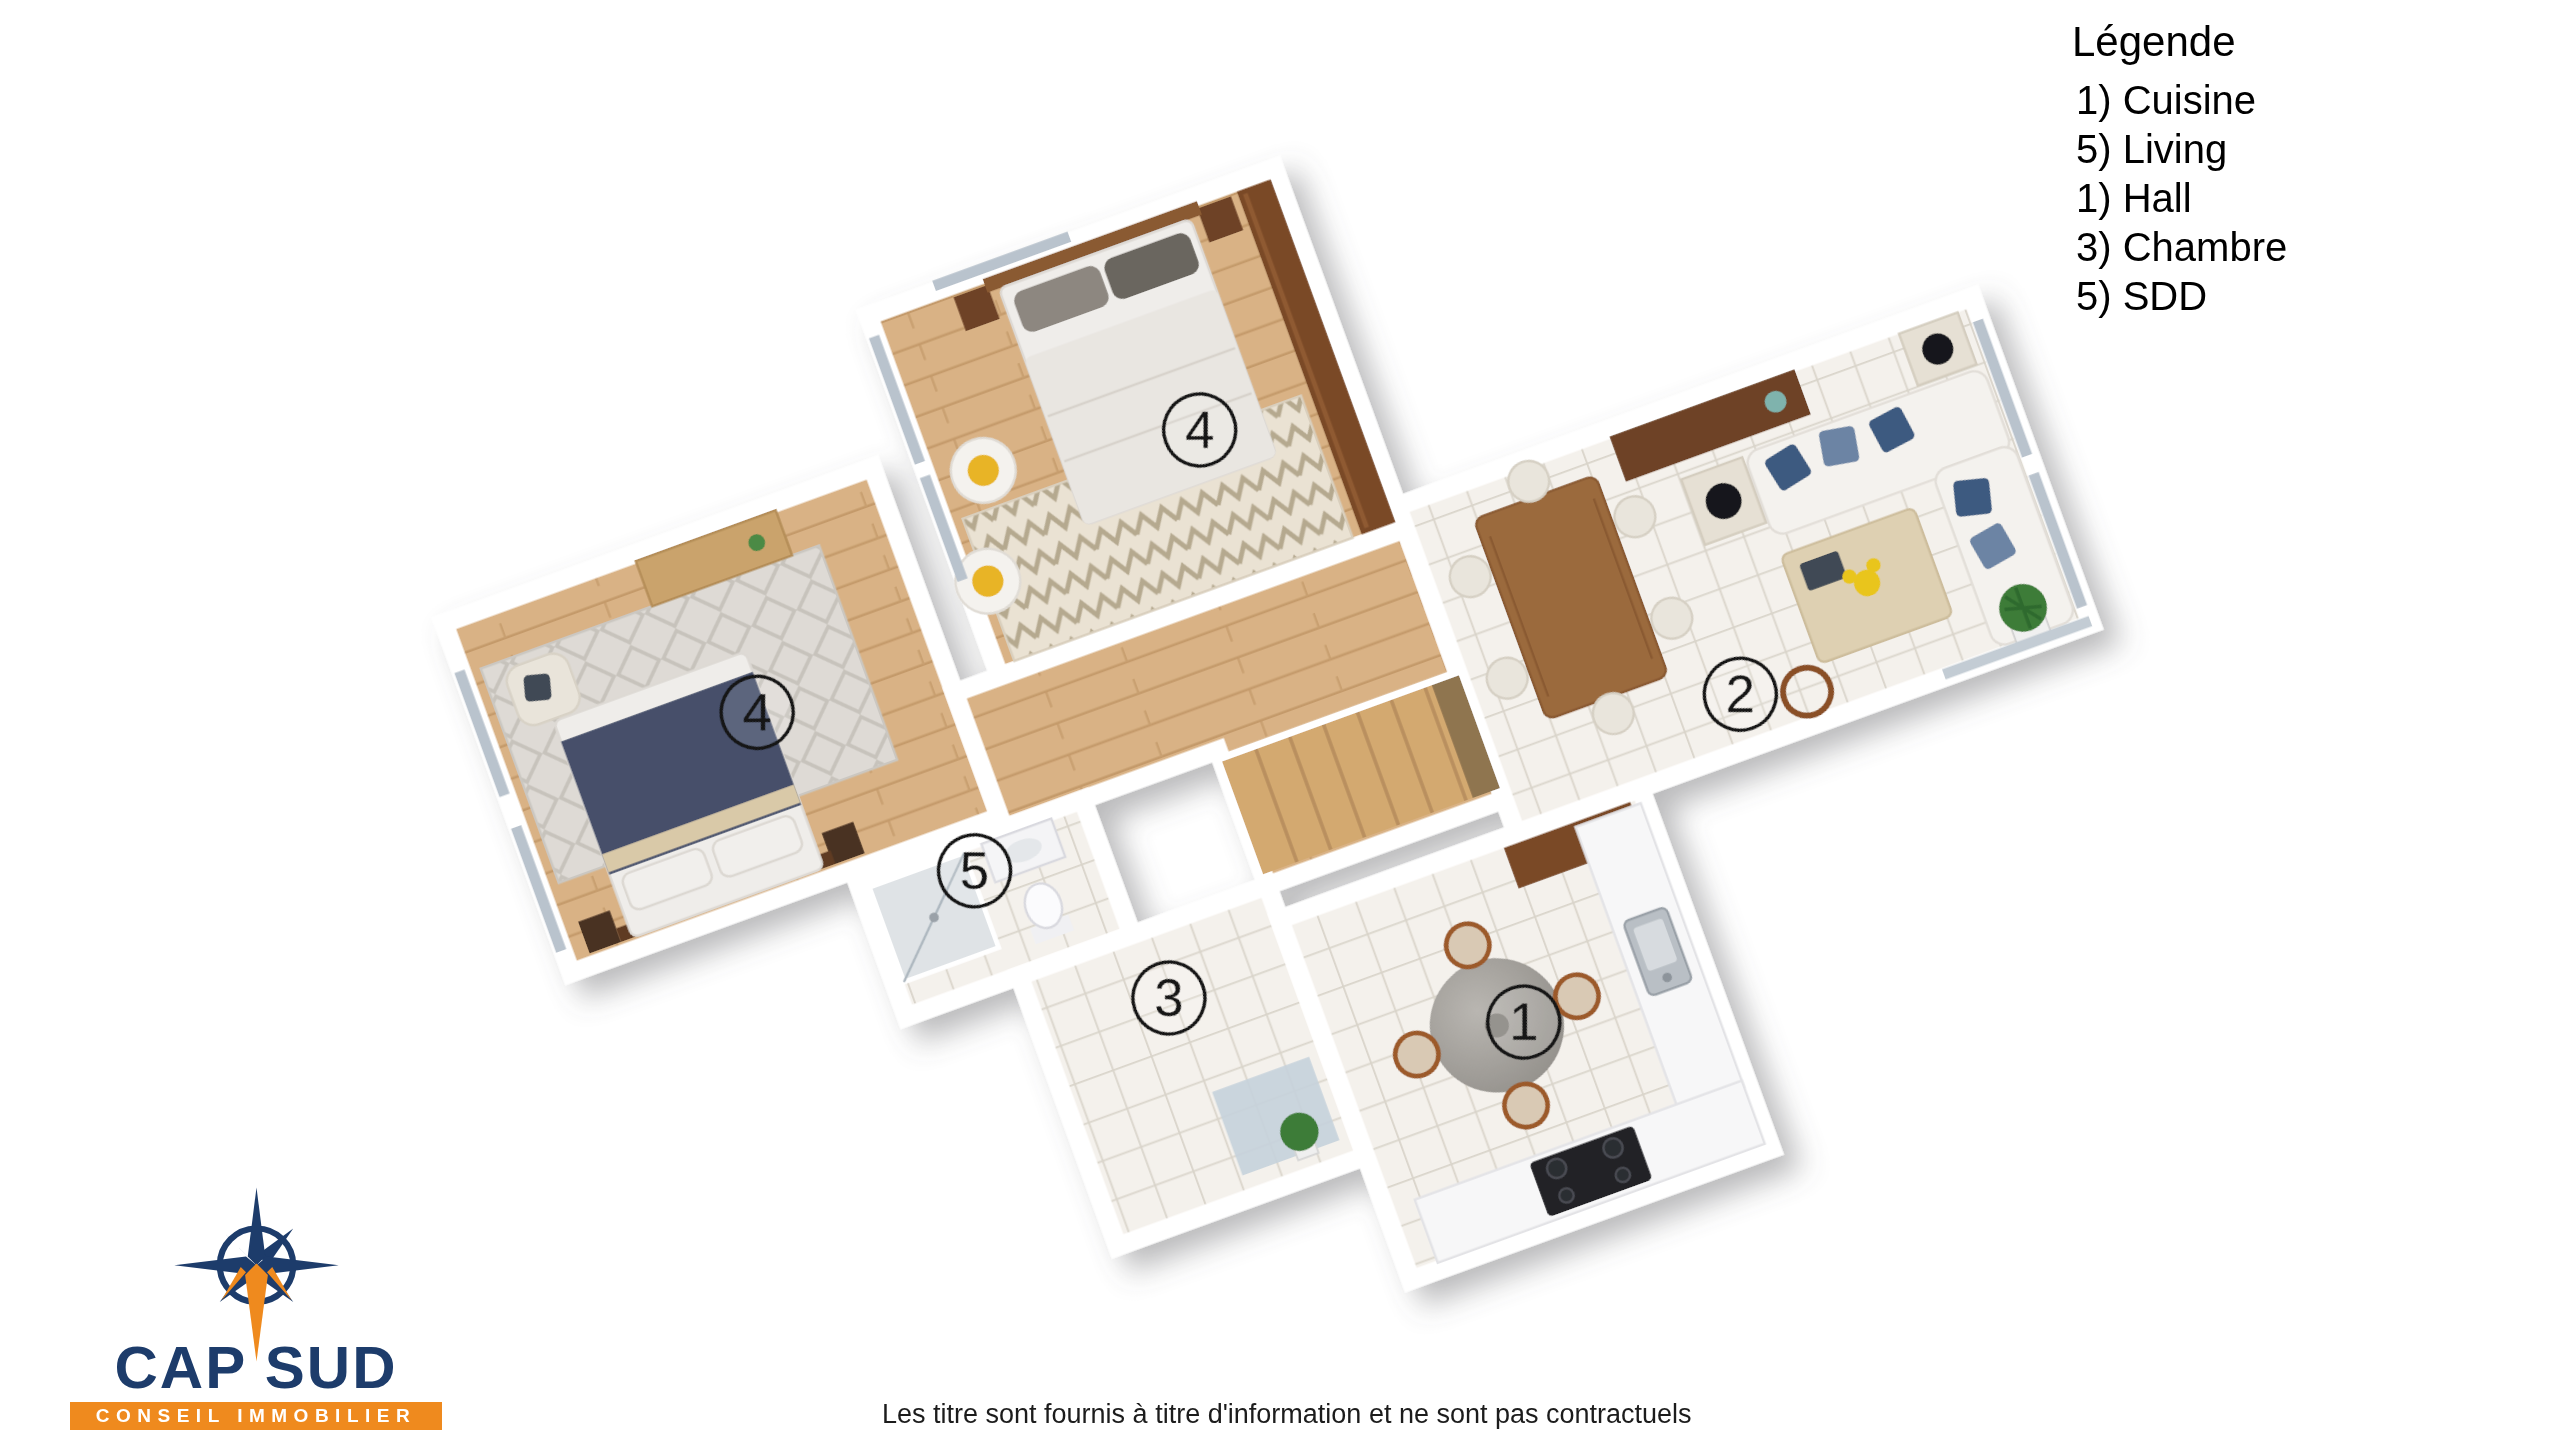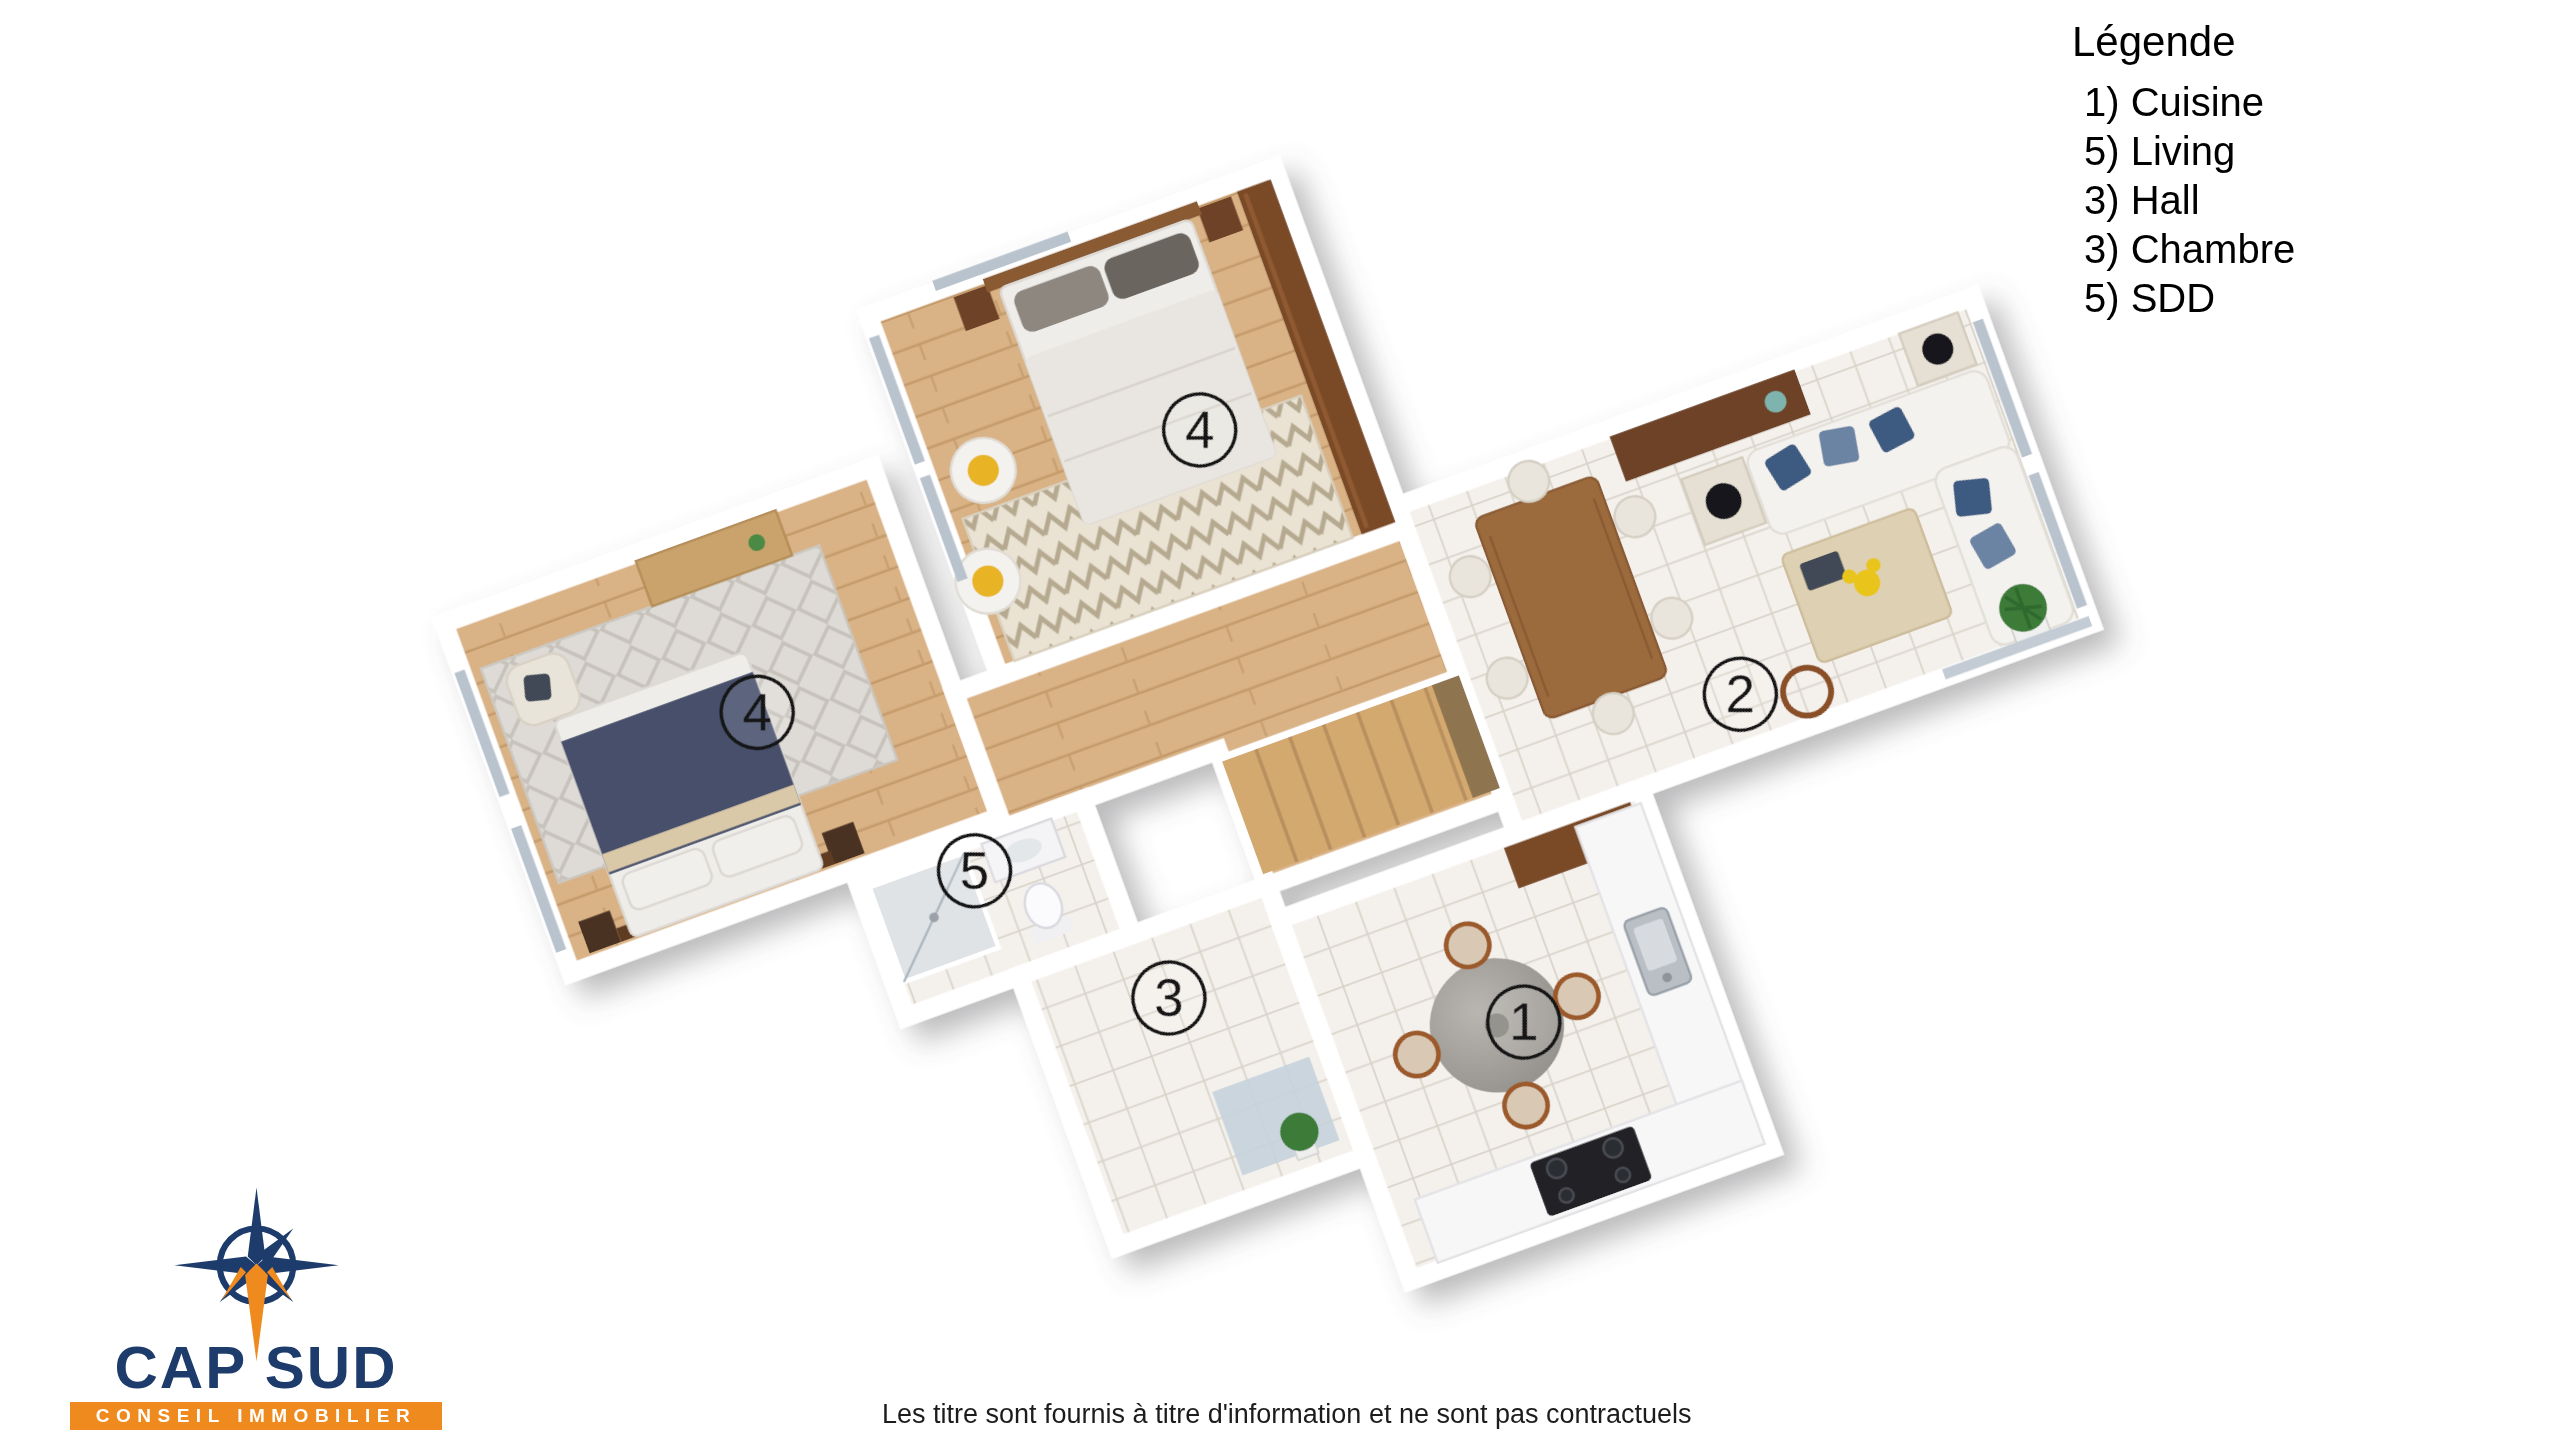--- a/index.html
+++ b/index.html
@@ -7,21 +7,21 @@
     width:2560px;height:1440px;position:relative;overflow:hidden;
     background:#ffffff;font-family:"Liberation Sans",sans-serif;color:#111;
   }
   
   #plan-svg{position:absolute;left:0;top:0;}
   .mc{fill:rgba(255,255,255,.12);stroke:#121212;stroke-width:3px;}
   .mt{font:400 44px "Liberation Sans",sans-serif;fill:#121212;text-anchor:middle;}
   
   .legend{position:absolute;left:2072px;top:18px;}
   .legend-title{font-size:42px;font-weight:400;margin:0 0 10px 0;color:#000;}
-  .legend ul{list-style:none;margin:12px;padding:0;}
+  .legend ul{list-style:none;margin:4px;padding:0;}
   .legend li{font-size:40px;line-height:49px;color:#000;white-space:nowrap;}
   
   .disclaimer{position:absolute;left:882px;top:1372px;font-size:27px;color:#1c1c1c;white-space:nowrap;}
   
   .logo{position:absolute;left:70px;top:1182px;width:372px;text-align:center;}
   .logo .compass{display:block;margin:0 auto -30px auto;}
   .brand-name{font-size:60px;font-weight:800;letter-spacing:2px;color:#1d3c6b;line-height:1.05;}
   .brand-bar{margin-top:3px;background:#ef8a1e;height:28px;display:flex;align-items:center;justify-content:center;text-align:center;}
   .brand-tagline{font-size:19px;font-weight:700;letter-spacing:6.5px;color:#ffffff;white-space:nowrap;}
 </style>
@@ -255,21 +255,21 @@
         <text class="mt" transform="rotate(20)" dy=".34em">2</text>
     </g>
   </g>
 </svg>
 
 <section class="legend">
   <h2 class="legend-title">Légende</h2>
   <ul>
     <li>1) Cuisine</li>
     <li>5) Living</li>
-    <li>3) Hall</li>
+    <li>1) Hall</li>
     <li>3) Chambre</li>
     <li>5) SDD</li>
   </ul>
 </section>
 
 <p class="disclaimer">Les titre sont fournis à titre d'information et ne sont pas contractuels</p>
 
 <div class="logo">
   <svg class="compass" width="175" height="184" viewBox="0 0 200 210" aria-hidden="true">
     <circle cx="100" cy="95" r="42" fill="none" stroke="#1d3c6b" stroke-width="7"></circle>

